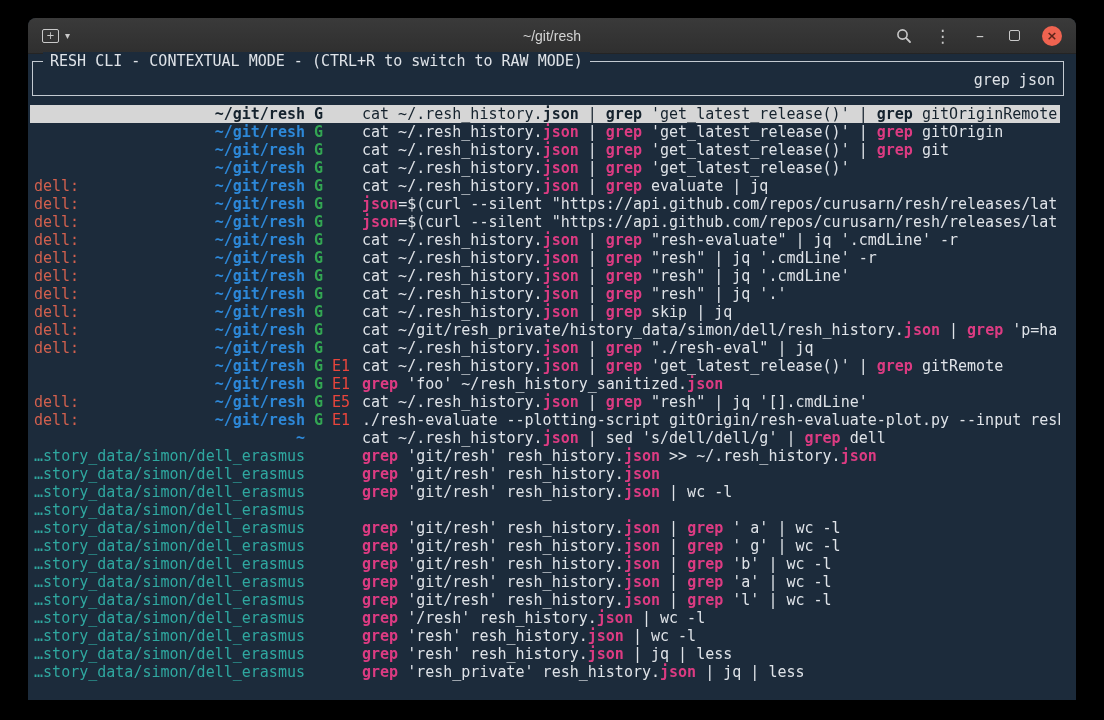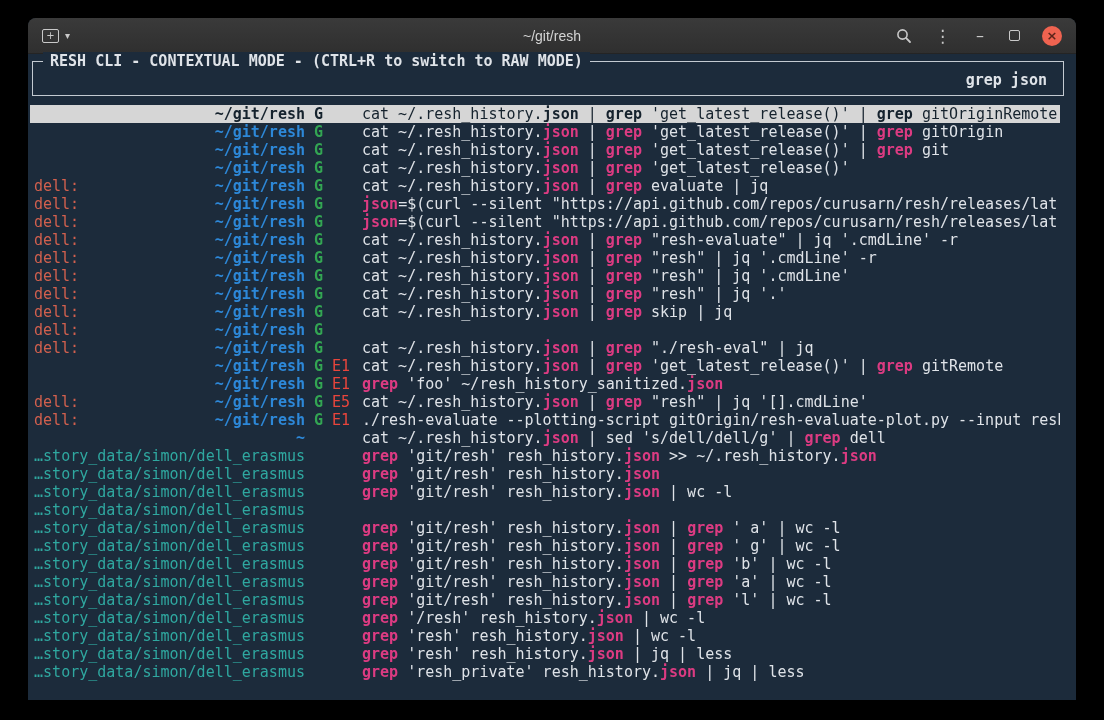--- a/index.html
+++ b/index.html
@@ -44,21 +44,21 @@
     font-size:13px; font-weight:bold;
   }
   
   .terminal {
     position:absolute; top:36px; left:0; right:0; bottom:0;
     color:var(--foreground,#dfe3e8);
     font:15px/18px "DejaVu Sans Mono", monospace;
   }
   .resh-box {
     margin:7px 12px 0 4px; border:1px solid var(--box-border,#c3cad1);
-    position:relative; padding:9px 16px 6px;font-weight:bold;
+    position:relative; padding:9px 8px 6px;
   }
   .resh-title {
     position:absolute; top:-10px; left:10px;
     background:var(--background,#1c2b3b); padding:0 7px;
     white-space:pre;
   }
   .query { white-space:pre;text-align:right; }
   
   .rows { margin-top:9px; padding:0 16px 0 2px; }
   .row { display:flex; height:18px; line-height:18px; padding-left:4px; white-space:pre; }
@@ -122,21 +122,21 @@
         <div class="row"><span class="leftfield"><span class="dir local">~/git/resh</span></span><span class="flags"><span class="flag git">G</span></span><span class="cmd">cat ~/.resh_history.<span class="match">json</span> | <span class="match">grep</span> 'get_latest_release()' | <span class="match">grep</span> git</span></div>
         <div class="row"><span class="leftfield"><span class="dir local">~/git/resh</span></span><span class="flags"><span class="flag git">G</span></span><span class="cmd">cat ~/.resh_history.<span class="match">json</span> | <span class="match">grep</span> 'get_latest_release()'</span></div>
         <div class="row"><span class="leftfield"><span class="host">dell:</span><span class="dir local">~/git/resh</span></span><span class="flags"><span class="flag git">G</span></span><span class="cmd">cat ~/.resh_history.<span class="match">json</span> | <span class="match">grep</span> evaluate | jq</span></div>
         <div class="row"><span class="leftfield"><span class="host">dell:</span><span class="dir local">~/git/resh</span></span><span class="flags"><span class="flag git">G</span></span><span class="cmd"><span class="match">json</span>=$(curl --silent "https://api.github.com/repos/curusarn/resh/releases/lat</span></div>
         <div class="row"><span class="leftfield"><span class="host">dell:</span><span class="dir local">~/git/resh</span></span><span class="flags"><span class="flag git">G</span></span><span class="cmd"><span class="match">json</span>=$(curl --silent "https://api.github.com/repos/curusarn/resh/releases/lat</span></div>
         <div class="row"><span class="leftfield"><span class="host">dell:</span><span class="dir local">~/git/resh</span></span><span class="flags"><span class="flag git">G</span></span><span class="cmd">cat ~/.resh_history.<span class="match">json</span> | <span class="match">grep</span> "resh-evaluate" | jq '.cmdLine' -r</span></div>
         <div class="row"><span class="leftfield"><span class="host">dell:</span><span class="dir local">~/git/resh</span></span><span class="flags"><span class="flag git">G</span></span><span class="cmd">cat ~/.resh_history.<span class="match">json</span> | <span class="match">grep</span> "resh" | jq '.cmdLine' -r</span></div>
         <div class="row"><span class="leftfield"><span class="host">dell:</span><span class="dir local">~/git/resh</span></span><span class="flags"><span class="flag git">G</span></span><span class="cmd">cat ~/.resh_history.<span class="match">json</span> | <span class="match">grep</span> "resh" | jq '.cmdLine'</span></div>
         <div class="row"><span class="leftfield"><span class="host">dell:</span><span class="dir local">~/git/resh</span></span><span class="flags"><span class="flag git">G</span></span><span class="cmd">cat ~/.resh_history.<span class="match">json</span> | <span class="match">grep</span> "resh" | jq '.'</span></div>
         <div class="row"><span class="leftfield"><span class="host">dell:</span><span class="dir local">~/git/resh</span></span><span class="flags"><span class="flag git">G</span></span><span class="cmd">cat ~/.resh_history.<span class="match">json</span> | <span class="match">grep</span> skip | jq</span></div>
-        <div class="row"><span class="leftfield"><span class="host">dell:</span><span class="dir local">~/git/resh</span></span><span class="flags"><span class="flag git">G</span></span></div>
+        <div class="row"><span class="leftfield"><span class="host">dell:</span><span class="dir local">~/git/resh</span></span><span class="flags"><span class="flag git">G</span></span><span class="cmd">cat ~/git/resh_private/history_data/simon/dell/resh_history.<span class="match">json</span> | <span class="match">grep</span> 'p=ha</span></div>
         <div class="row"><span class="leftfield"><span class="host">dell:</span><span class="dir local">~/git/resh</span></span><span class="flags"><span class="flag git">G</span></span><span class="cmd">cat ~/.resh_history.<span class="match">json</span> | <span class="match">grep</span> "./resh-eval" | jq</span></div>
         <div class="row"><span class="leftfield"><span class="dir local">~/git/resh</span></span><span class="flags"><span class="flag git">G</span> <span class="flag err">E1</span></span><span class="cmd">cat ~/.resh_history.<span class="match">json</span> | <span class="match">grep</span> 'get_latest_release()' | <span class="match">grep</span> gitRemote</span></div>
         <div class="row"><span class="leftfield"><span class="dir local">~/git/resh</span></span><span class="flags"><span class="flag git">G</span> <span class="flag err">E1</span></span><span class="cmd"><span class="match">grep</span> 'foo' ~/resh_history_sanitized.<span class="match">json</span></span></div>
         <div class="row"><span class="leftfield"><span class="host">dell:</span><span class="dir local">~/git/resh</span></span><span class="flags"><span class="flag git">G</span> <span class="flag err">E5</span></span><span class="cmd">cat ~/.resh_history.<span class="match">json</span> | <span class="match">grep</span> "resh" | jq '[].cmdLine'</span></div>
         <div class="row"><span class="leftfield"><span class="host">dell:</span><span class="dir local">~/git/resh</span></span><span class="flags"><span class="flag git">G</span> <span class="flag err">E1</span></span><span class="cmd">./resh-evaluate --plotting-script gitOrigin/resh-evaluate-plot.py --input resh</span></div>
         <div class="row"><span class="leftfield"><span class="dir local">~</span></span><span class="flags"></span><span class="cmd">cat ~/.resh_history.<span class="match">json</span> | sed 's/dell/dell/g' | <span class="match">grep</span> dell</span></div>
         <div class="row"><span class="leftfield"><span class="dir remote">…story_data/simon/dell_erasmus</span></span><span class="flags"></span><span class="cmd"><span class="match">grep</span> 'git/resh' resh_history.<span class="match">json</span> &gt;&gt; ~/.resh_history.<span class="match">json</span></span></div>
         <div class="row"><span class="leftfield"><span class="dir remote">…story_data/simon/dell_erasmus</span></span><span class="flags"></span><span class="cmd"><span class="match">grep</span> 'git/resh' resh_history.<span class="match">json</span></span></div>
         <div class="row"><span class="leftfield"><span class="dir remote">…story_data/simon/dell_erasmus</span></span><span class="flags"></span><span class="cmd"><span class="match">grep</span> 'git/resh' resh_history.<span class="match">json</span> | wc -l</span></div>
         <div class="row"><span class="leftfield"><span class="dir remote">…story_data/simon/dell_erasmus</span></span><span class="flags"></span></div>

